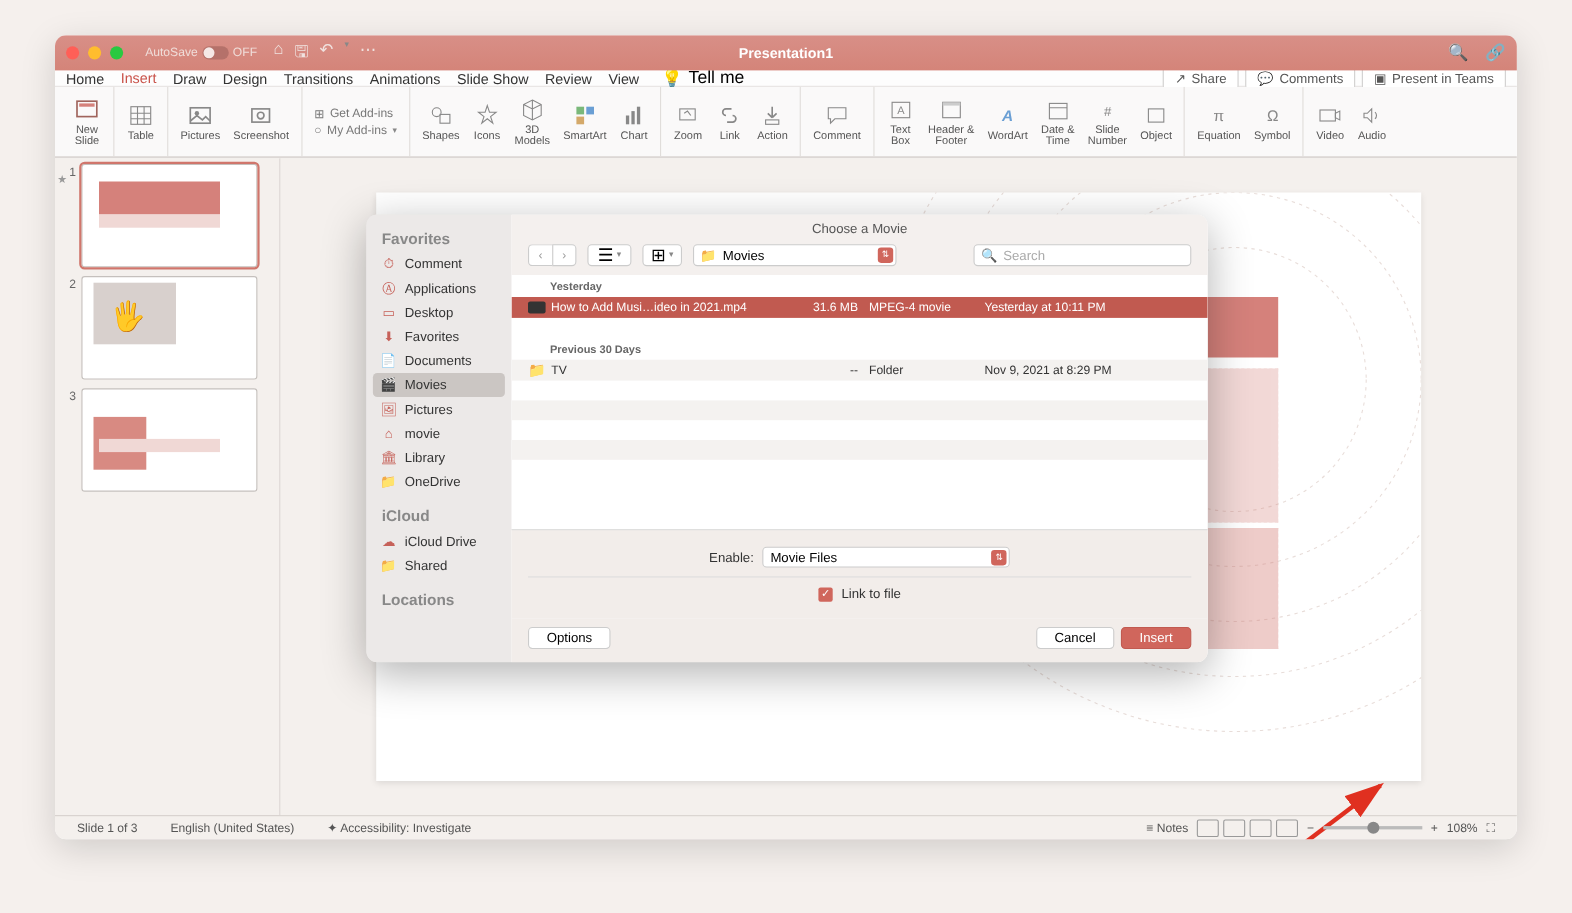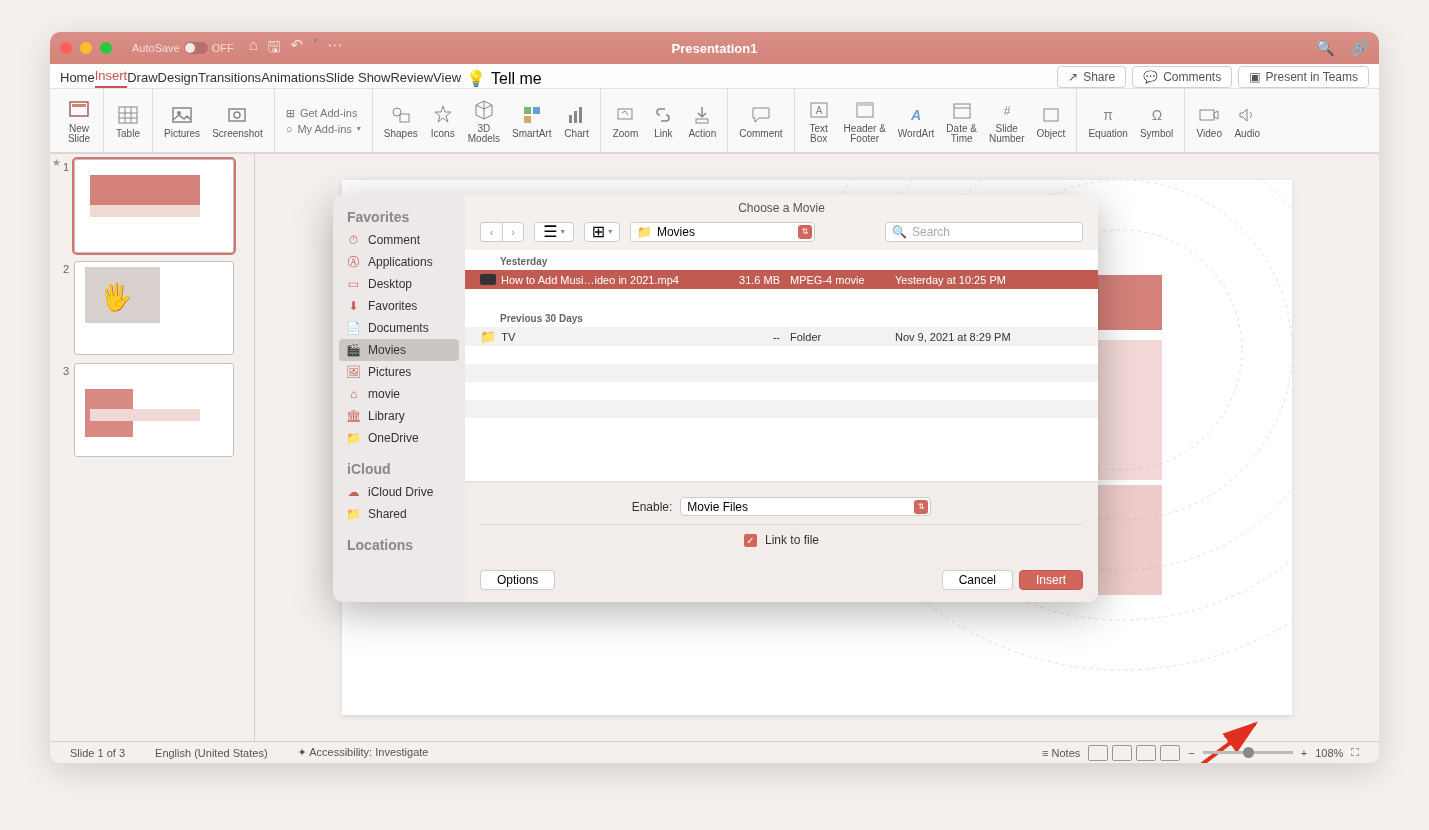--- a/index.html
+++ b/index.html
@@ -34,26 +34,27 @@
 .autosave { margin-left: 20px; font-size: 11px; color: #f0ddd9; display: flex; align-items: center; gap: 4px; }
 .toggle-off { width: 24px; height: 12px; background: #b5716a; border-radius: 6px; position: relative; }
 .toggle-off::after { content: ''; position: absolute; left: 1px; top: 1px; width: 10px; height: 10px; background: #f5e8e6; border-radius: 5px; }
 .title-icons { display: flex; gap: 10px; margin-left: 15px; }
 .title-icon { color: #f0e2df; font-size: 15px; }
 .title-text { position: absolute; left: 50%; transform: translateX(-50%); color: #fff; font-weight: 600; font-size: 13px; }
 .titlebar-right { margin-left: auto; display: flex; gap: 15px; }
 
 
 .tabs {
-  height: 25px;
+  height: 15px;
   background: #fdfdfd;
   display: flex;
-  align-items: flex-end;
+  align-items: center;
   padding: 0 10px;
   border-bottom: 1px solid #e5e2e0;
+  gap: 15px;
 }
 .tab { font-size: 13px; color: #333; padding: 3px 0; cursor: pointer; }
 .tab.active { color: #c9534a; border-bottom: 2px solid #c9534a; font-weight: 500; }
 .tellme { display: flex; align-items: center; gap: 5px; margin-left: 5px; }
 .lightbulb { color: #888; }
 
 .tabs-right { margin-left: auto; display: flex; gap: 6px; }
 .action-btn { border: 1px solid #d0cfce; border-radius: 4px; padding: 3px 10px; font-size: 12px; display: flex; align-items: center; gap: 5px; color: #555; background: #fff; }
 
 
@@ -274,21 +275,21 @@
 
 .fd-bottom {
   background: #f2edea;
   border-top: 1px solid #ddd;
   padding: 10px 15px;
 }
 .fd-bottom-row { display: flex; align-items: center; padding: 5px 0; }
 .fd-bottom-row.center { justify-content: center; gap: 8px; }
 .fd-enable-label { font-size: 12px; color: #333; }
 .fd-enable-select {
-  width: 251px;
+  width: 225px;
   height: 19px;
   border: 1px solid #ccc;
   border-radius: 4px;
   background: #fff;
   display: flex;
   align-items: center;
   padding: 0 6px;
   font-size: 12px;
   position: relative;
 }
@@ -781,21 +782,21 @@
     <div class="fd-list">
 
       <div class="fd-group-label">Yesterday</div>
       <div class="fd-row selected">
         <div class="fd-cell-name">
             <div class="fd-file-icon"></div>
             <span>How to Add Musi…ideo in 2021.mp4</span>
           </div>
         <div class="fd-cell-size">31.6 MB</div>
         <div class="fd-cell-kind">MPEG-4 movie</div>
-        <div class="fd-cell-date">Yesterday at 10:25 PM</div>
+        <div class="fd-cell-date">Yesterday at 10:11 PM</div>
       </div>
       <div class="fd-empty-row"></div>
 
       <div class="fd-group-label">Previous 30 Days</div>
       <div class="fd-row even">
         <div class="fd-cell-name">
             <span class="fd-folder-icon">📁</span>
             <span>TV</span>
           </div>
         <div class="fd-cell-size">--</div>

